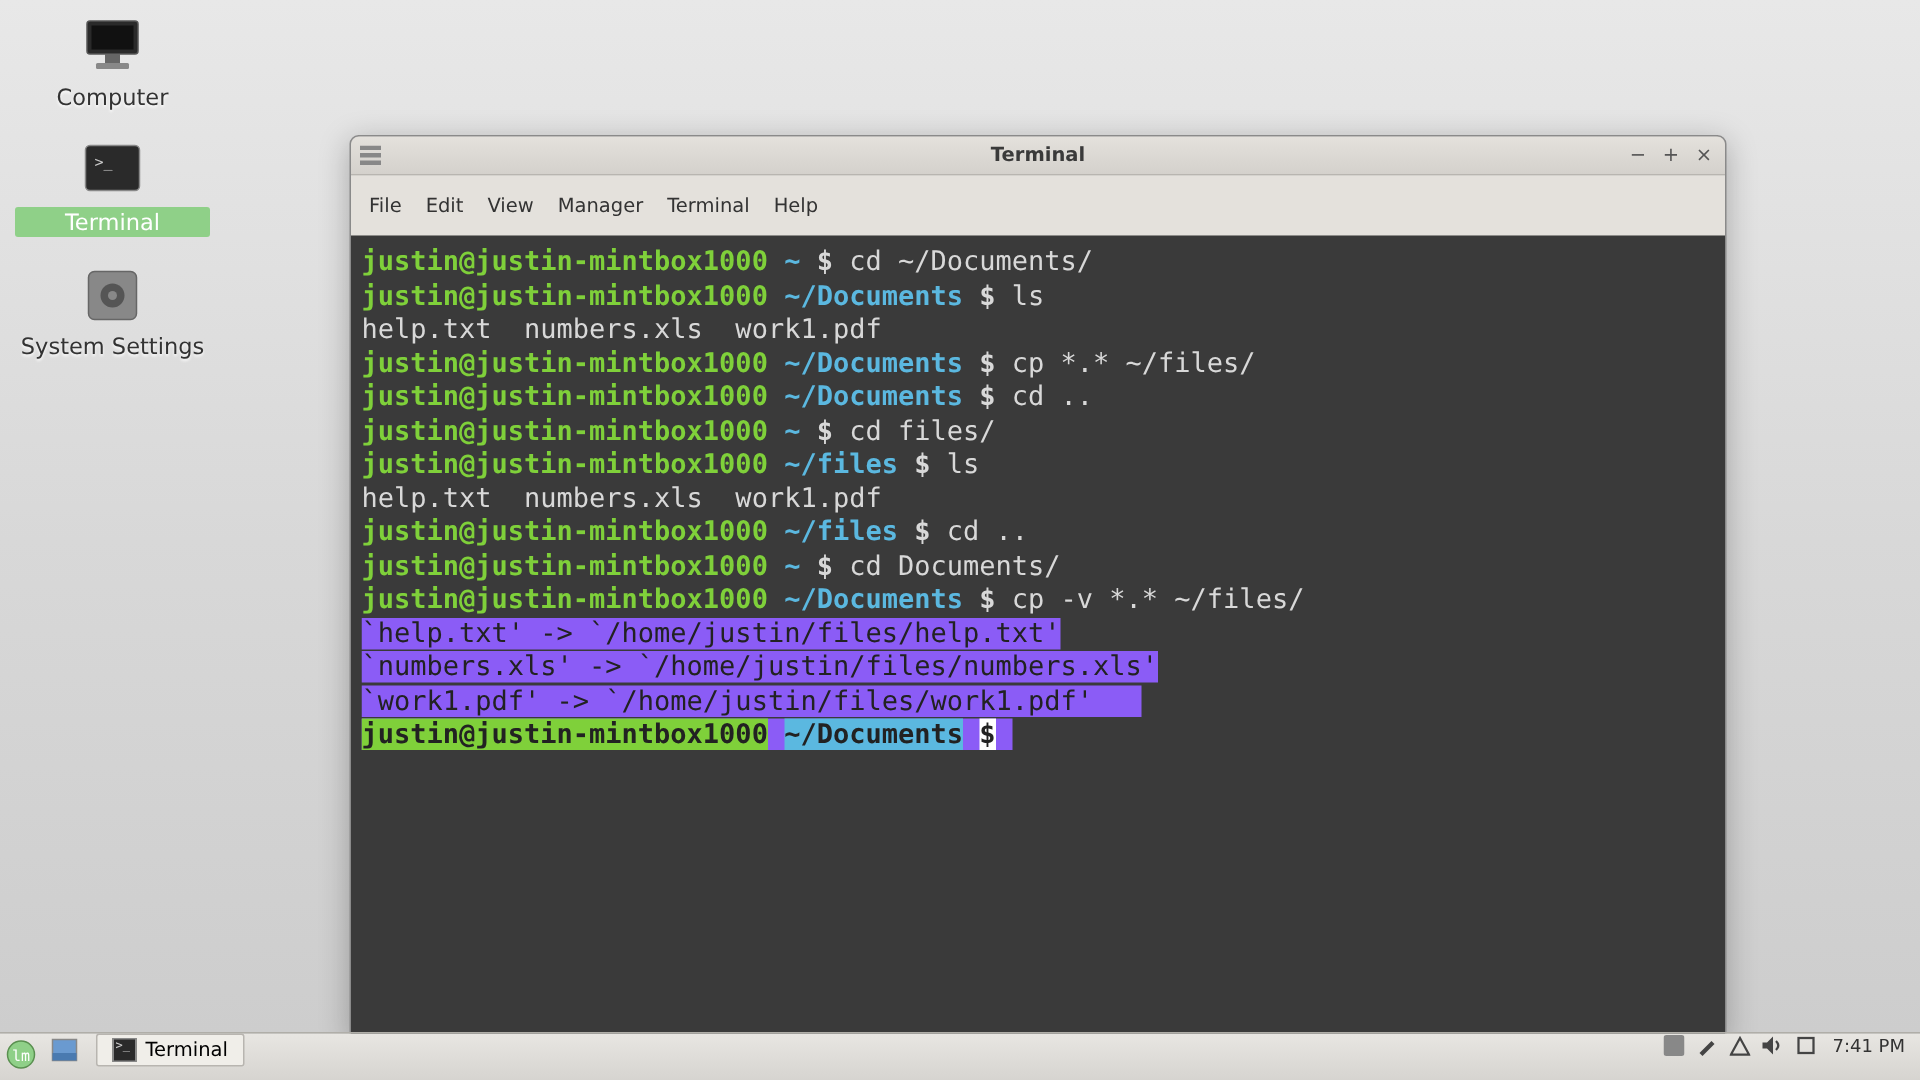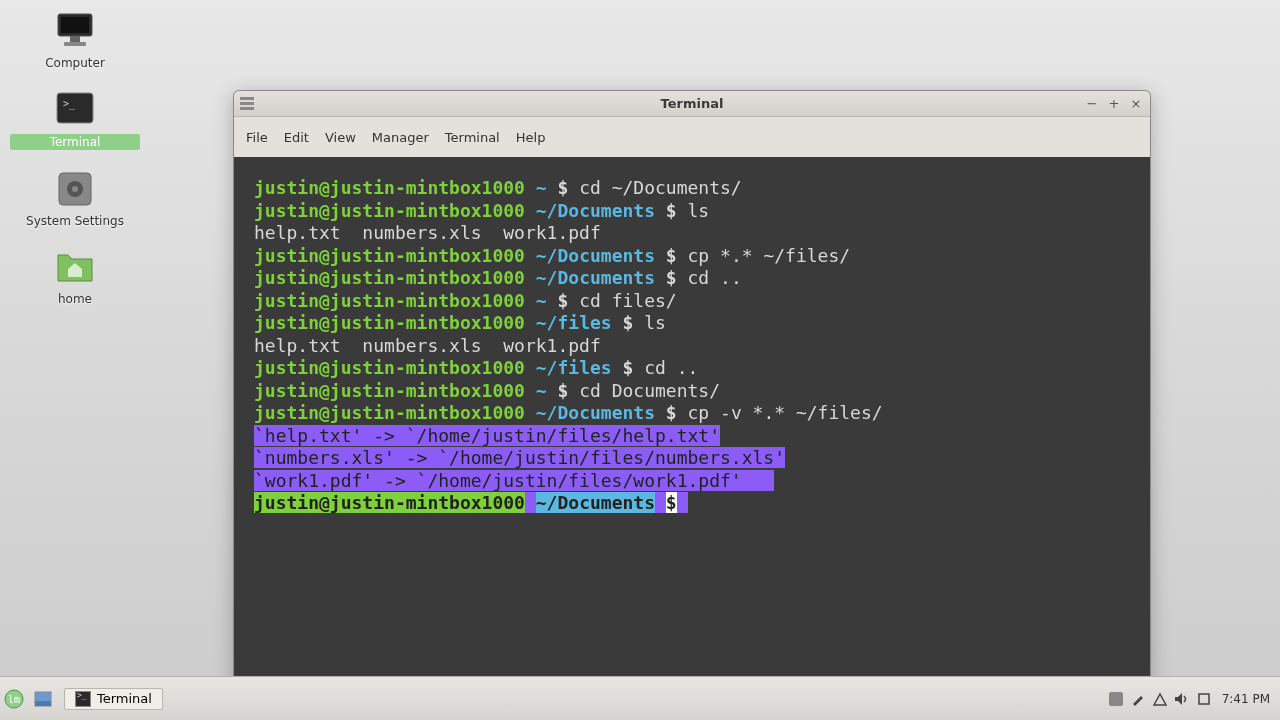--- a/index.html
+++ b/index.html
@@ -3,46 +3,46 @@
 <meta charset="utf-8">
 <style>
 * { margin:0; padding:0; box-sizing:border-box; }
 html,body { width:1280px; height:720px; overflow:hidden; font-family:"DejaVu Sans",Arial,sans-serif; }
 body { background:linear-gradient(to bottom,#e8e8e8 0%,#d8d8d8 50%,#cccccc 100%); position:relative; }
 
 
 .desktop { position:absolute; top:10px; left:10px; }
 .dicon { width:130px; text-align:center; margin-bottom:18px; cursor:pointer; }
 .dicon .glyph { width:42px; height:42px; margin:0 auto 4px; display:flex; align-items:center; justify-content:center; }
-.dicon .lbl { font-size:12px; color:#333; text-shadow:0 1px 2px #fff; }
+.dicon .lbl { font-size:15px; color:#333; text-shadow:0 1px 2px #fff; }
 .dicon.active .lbl { background:#8fd088; color:#fff; text-shadow:none; padding:1px 4px; border-radius:2px; }
 
 
 .window { position:absolute; left:233px; top:90px; width:918px; background:#d9d6d2; border:1px solid #8a8a8a; border-radius:6px 6px 2px 2px; box-shadow:0 4px 20px rgba(0,0,0,.25); }
 .titlebar { height:26px; background:linear-gradient(#e4e1dc,#d4d1cc); border-bottom:1px solid #b8b5b0; border-radius:6px 6px 0 0; display:flex; align-items:center; position:relative; }
 .titlebar .sys { position:absolute; left:6px; top:5px; width:14px; height:14px; }
 .titlebar .title { flex:1; text-align:center; font-size:13px; font-weight:bold; color:#3a3a3a; }
 .titlebar .ctrls { position:absolute; right:4px; top:3px; display:flex; gap:2px; }
 .titlebar .ctrls span { width:20px; height:18px; display:flex; align-items:center; justify-content:center; font-size:13px; color:#555; cursor:pointer; border-radius:2px; }
 .menubar { height:40px; background:#e4e1dc; display:flex; align-items:center; padding:0 4px; font-size:13px; color:#333; }
 .menubar span { padding:2px 8px; cursor:pointer; }
 
-.termbody { background:#3a3a3a; padding:20px; }
+.termbody { background:#3a3a3a; padding:7px; }
 .term { background:#3a3a3a; font-family:"DejaVu Sans Mono","Liberation Mono",monospace; font-size:18px; line-height:22.5px; color:#d8d8d8; height:520px; overflow:hidden; white-space:pre; }
 .u { color:#7fd03a; font-weight:bold; }
 .p { color:#5bb8e0; font-weight:bold; }
 .d { color:#d8d8d8; font-weight:bold; }
 .cmd { color:#d8d8d8; }
 .sel { background:#8b5cf6; color:#222; }
 .sel .u { background:#7fd03a; color:#222; }
 .sel .p { background:#5bb8e0; color:#222; }
 .sel .d { background:#fff; color:#222; }
 
 
-.taskbar { position:absolute; left:0; right:0; bottom:0; height:44px; background:linear-gradient(#e8e6e2,#d6d4d0); border-top:1px solid #b0aea8; display:flex; align-items:center; font-size:13px; }
+.taskbar { position:absolute; left:0; right:0; bottom:0; height:32px; background:linear-gradient(#e8e6e2,#d6d4d0); border-top:1px solid #b0aea8; display:flex; align-items:flex-start; font-size:13px; }
 .taskbar .menu-btn { width:28px; height:28px; display:flex; align-items:center; justify-content:center; cursor:pointer; }
 .taskbar .show-desk { width:22px; height:22px; margin:0 4px; display:flex; align-items:center; justify-content:center; cursor:pointer; }
 .taskbar .task { display:flex; align-items:center; gap:6px; padding:2px 10px; margin-left:6px; background:#f0eee9; border:1px solid #b8b5b0; border-radius:2px; cursor:pointer; height:22px; }
 .taskbar .task .ticon { width:16px; height:16px; background:#2a2a2a; border:1px solid #888; position:relative; }
 .taskbar .task .ticon:after { content:">_"; color:#ccc; font-size:8px; position:absolute; left:1px; top:-1px; font-family:monospace; }
 .taskbar .tray { margin-left:auto; display:flex; align-items:center; gap:6px; padding-right:10px; }
 .taskbar .tray .ic { width:16px; height:16px; color:#444; cursor:pointer; display:flex; align-items:center; justify-content:center; }
 .taskbar .clock { font-size:12px; color:#333; margin-left:4px; }
 .termline { display:block; }
 </style>
@@ -72,29 +72,20 @@
   </div>
   <div class="dicon">
     <div class="glyph">
       <svg width="40" height="40" viewBox="0 0 40 40">
           <rect x="4" y="4" width="32" height="32" rx="4" fill="#888" stroke="#666"></rect>
           <circle cx="20" cy="20" r="8" fill="#555"></circle>
           <circle cx="20" cy="20" r="3" fill="#888"></circle>
         </svg>
     </div>
     <div class="lbl">System Settings</div>
-  </div>
-  <div class="dicon">
-    <div class="glyph">
-      <svg width="42" height="36" viewBox="0 0 42 36">
-          <path d="M4 12 L4 32 L38 32 L38 10 L18 10 L14 6 L4 6 Z" fill="#7fc060" stroke="#5a9040"></path>
-          <path d="M14 28 L14 20 L21 14 L28 20 L28 28 Z" fill="#fff" opacity=".7"></path>
-        </svg>
-    </div>
-    <div class="lbl">home</div>
   </div>
 </div>
 
 <div class="window">
   <div class="titlebar">
     <div class="sys">
       <svg width="14" height="14">
           <rect width="14" height="3" y="0" fill="#888"></rect>
           <rect width="14" height="3" y="5" fill="#888"></rect>
           <rect width="14" height="3" y="10" fill="#888"></rect>

